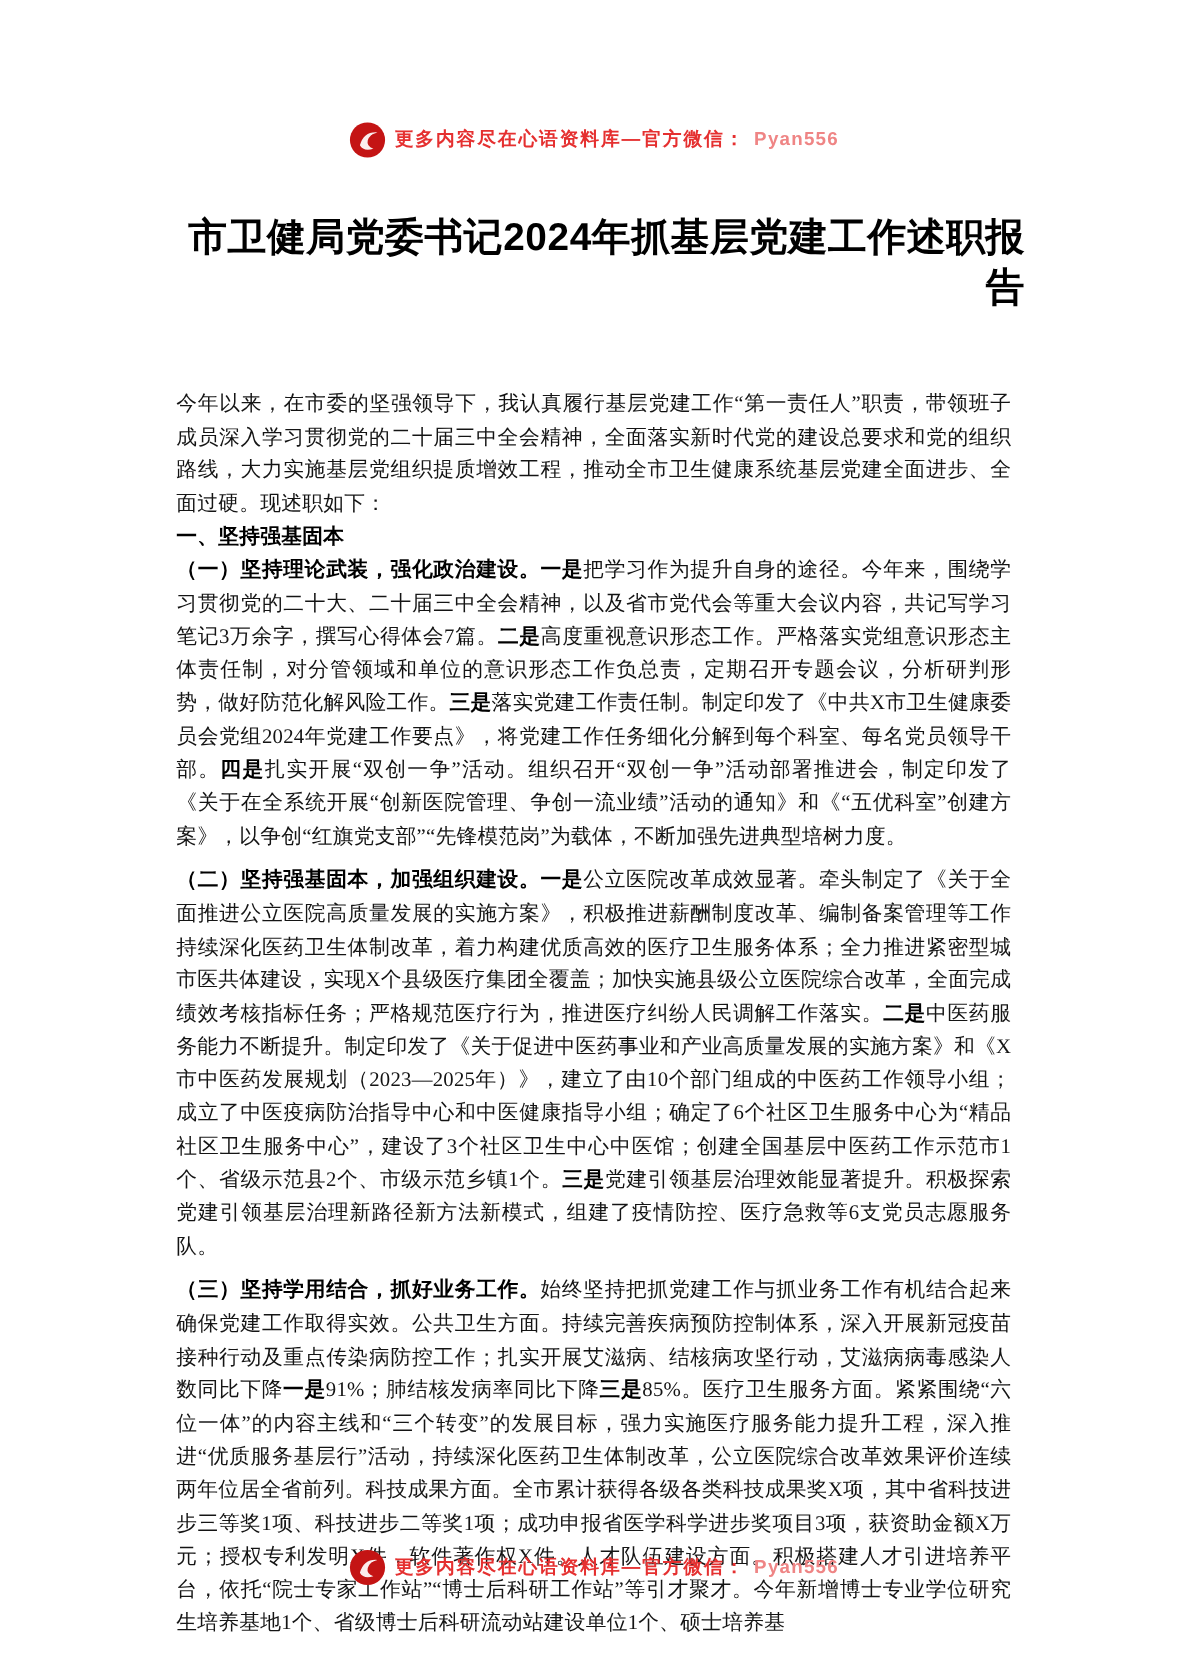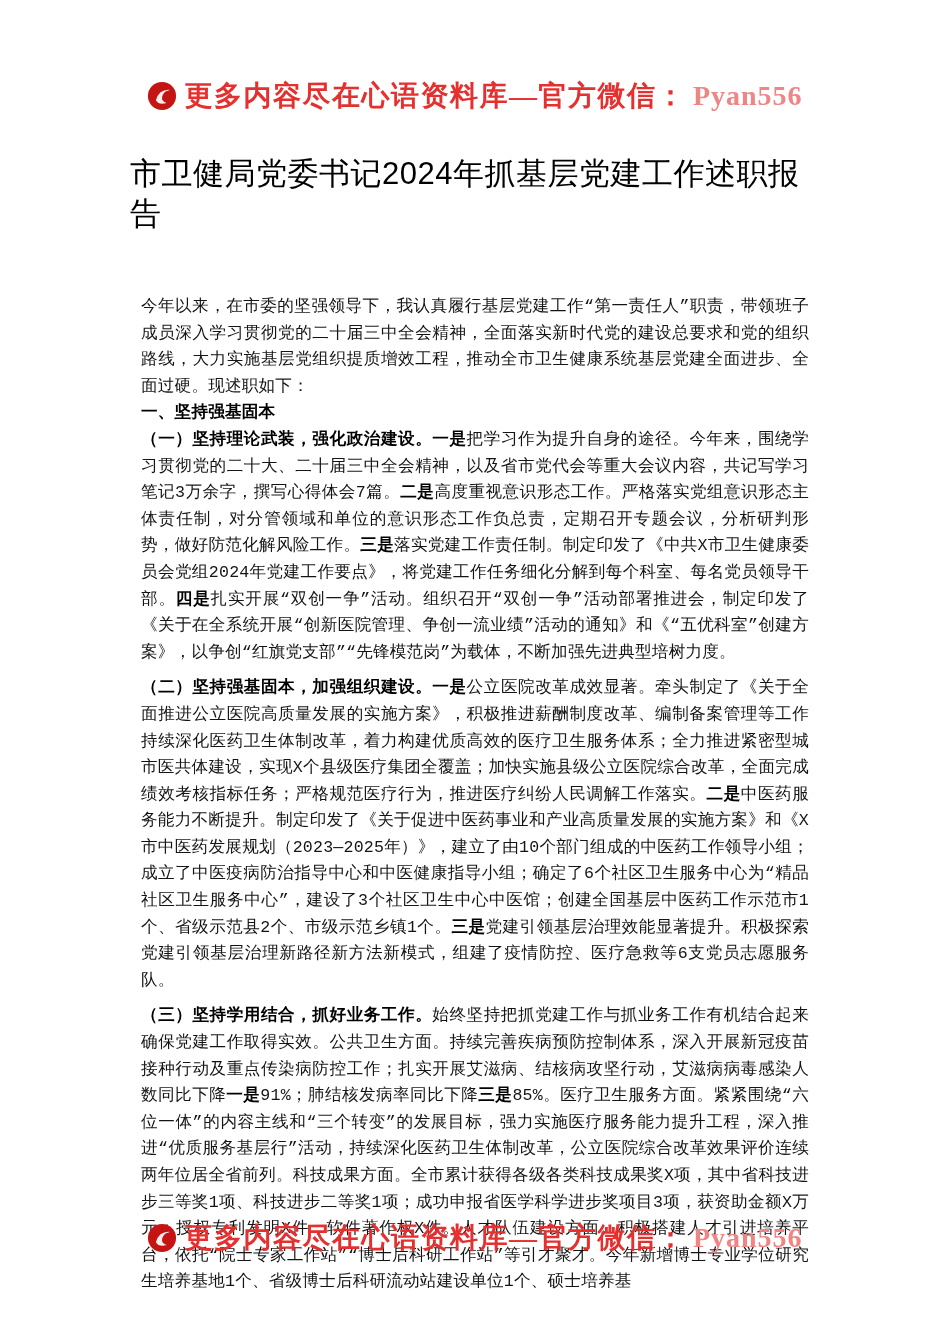--- a/index.html
+++ b/index.html
@@ -17,25 +17,26 @@
     padding-top: 80px;
     font-family: "Liberation Serif", "DejaVu Serif", serif;
     color: #141414;
     overflow: hidden;
   }
   .watermark {
     display: flex;
     align-items: center;
     justify-content: center;
     gap: 7px;
-    font-family: Liberation Serif, serif;
+    font-family: Liberation Sans, sans-serif;
     font-weight: bold;
-    font-size: 28px;
+    font-size: 15px;
     line-height: 32px;
     user-select: none;
+    margin-top: 16px;
   }
   .watermark .logo {
     display: inline-flex;
     width: 30px;
     height: 30px;
   }
   .watermark .logo svg {
     width: 30px;
     height: 30px;
     display: block;
@@ -44,36 +45,35 @@
     color: var(--wm-text, #e53030);
     letter-spacing: 1.5px;
   }
   .wm-handle {
     color: var(--wm-handle, #ef8585);
     letter-spacing: 1px;
   }
   .doc-title {
     width: 690px;
     margin: 42px auto 0 auto;
-    text-align: left;
+    text-align: right;
     font-family: "Liberation Sans", "DejaVu Sans", sans-serif;
-    font-weight: 400;
+    font-weight: 700;
     font-size: 31px;
     line-height: 40px;
     letter-spacing: 0.5px;
     color: #000000;
   }
   .doc-body {
     width: 668px;
     margin: 60px auto 0 auto;
     font-size: 16.6px;
     line-height: 26.6px;
     text-align: justify;
     letter-spacing: 0.2px;
-    font-family: Liberation Mono, monospace;
   }
   .doc-paragraph {
     margin: 0;
     padding: 0;
   }
   
   .doc-body p:nth-child(4),
   .doc-body p:nth-child(5) {
     margin-top: 9px;
   }

